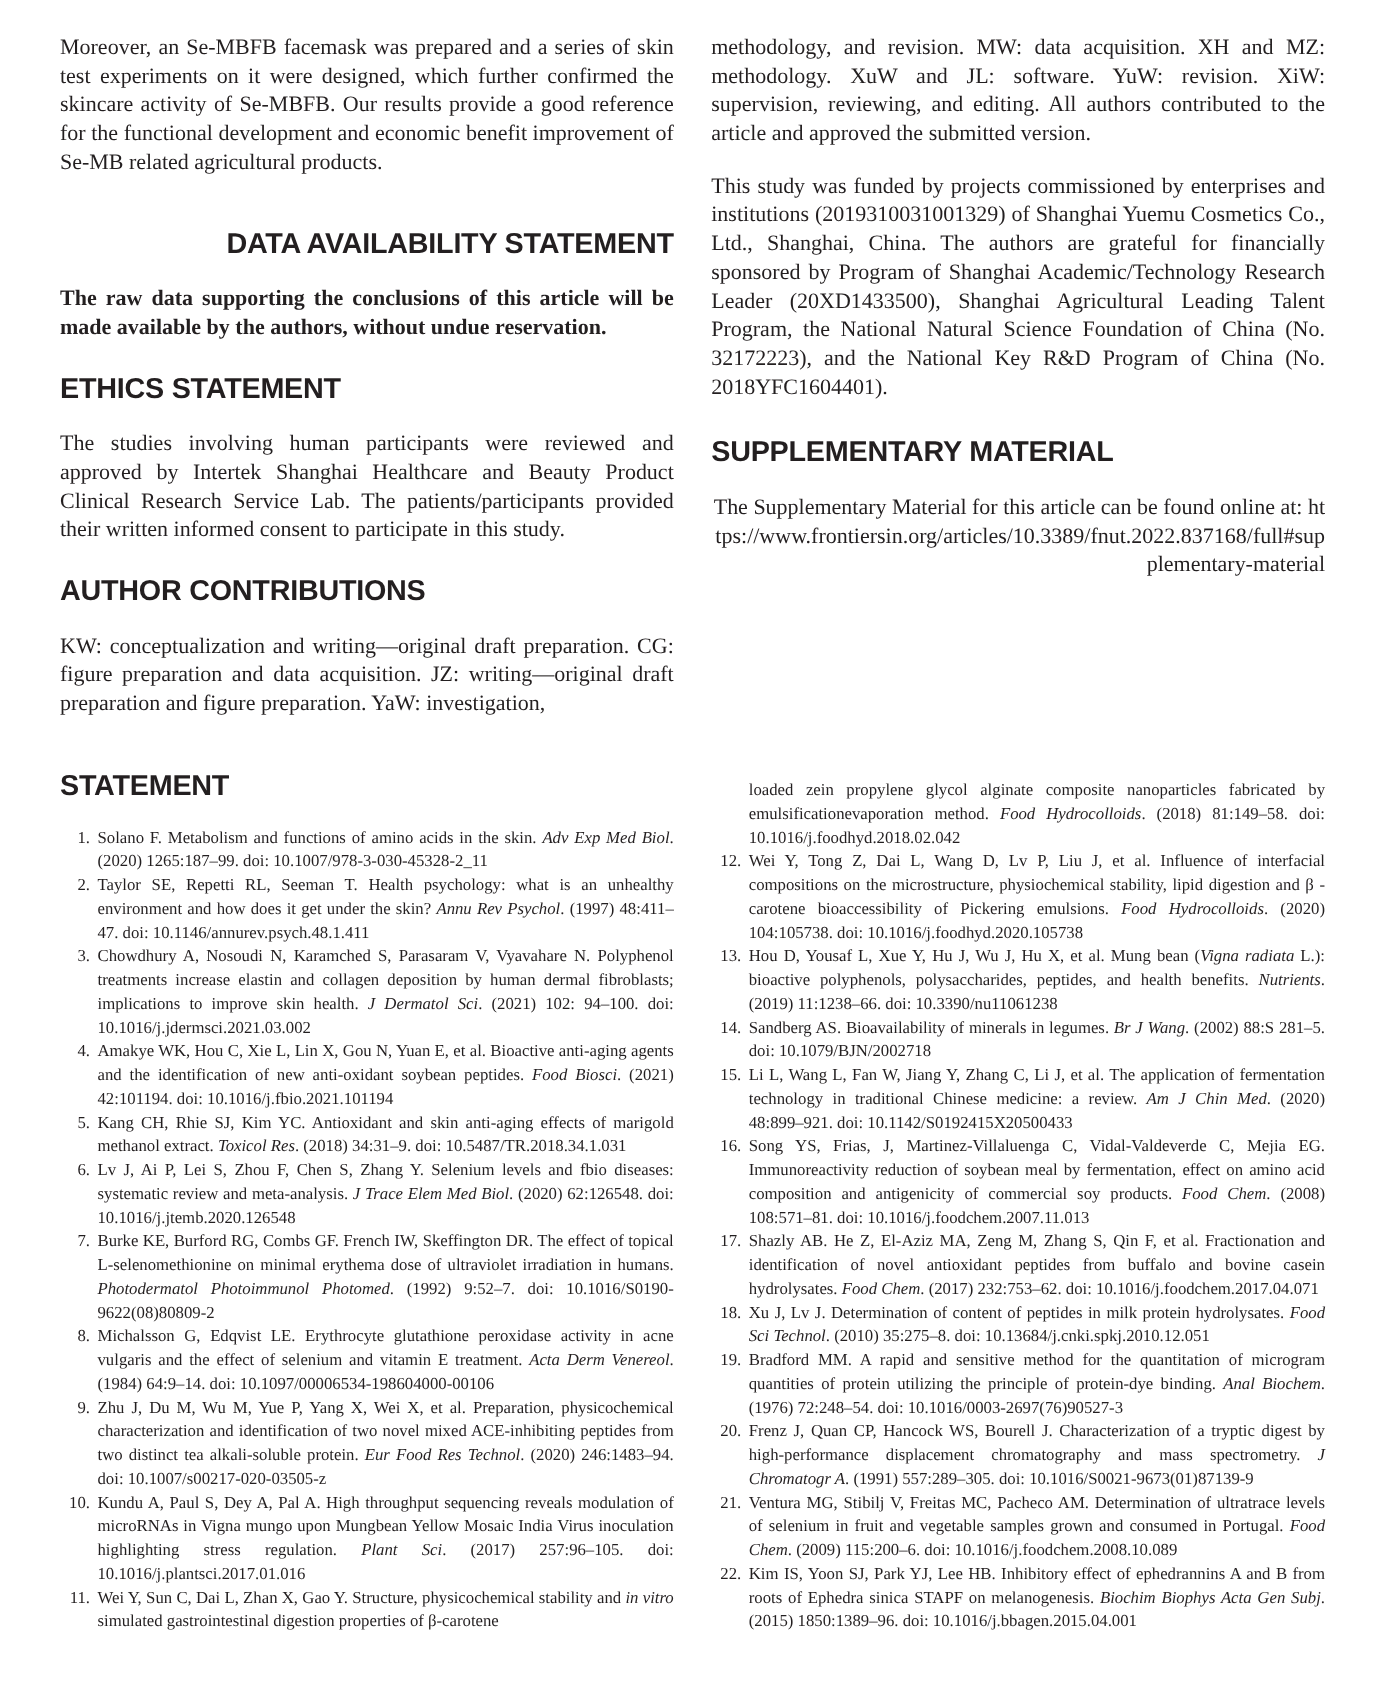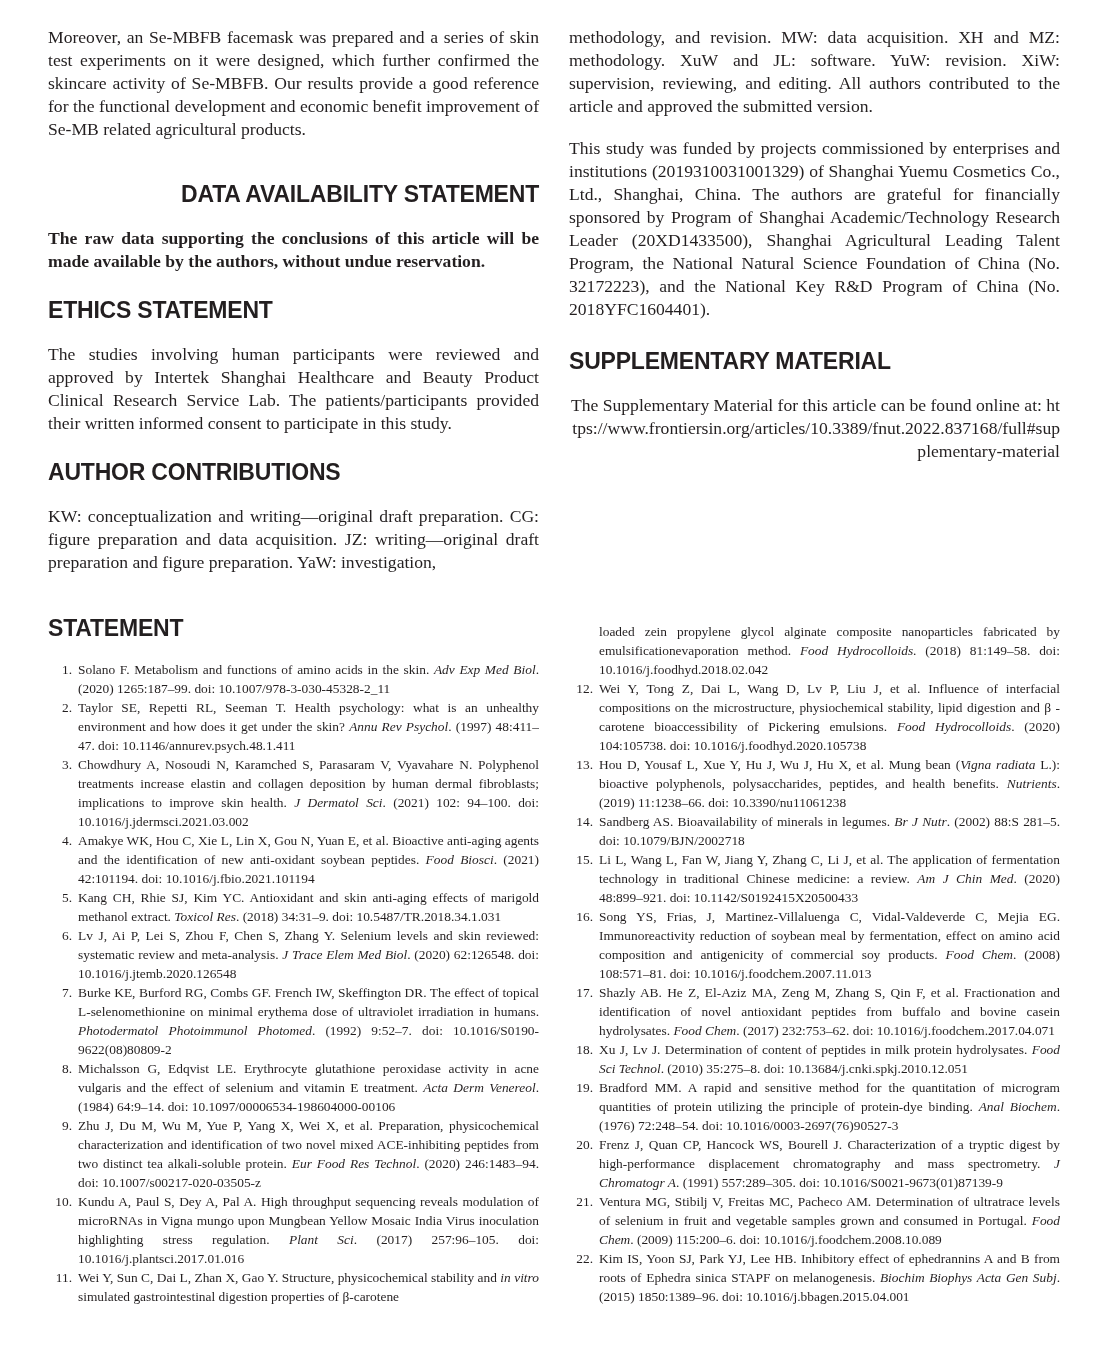--- a/index.html
+++ b/index.html
@@ -36,35 +36,35 @@
 
 <h2 class="heading" style="position:absolute; left:48px; top:614px;">STATEMENT</h2>
 
 <div class="col" style="left:48px; top:660px;">
   <ol class="ref-list" id="refs-left">
       <li class="ref"><span class="ref-num">1.</span><span>Solano F. Metabolism and functions of amino acids in the skin. </span><i>Adv Exp Med Biol</i><span>. (2020) 1265:187–99. doi: 10.1007/978-3-030-45328-2_11</span></li>
       <li class="ref"><span class="ref-num">2.</span><span>Taylor SE, Repetti RL, Seeman T. Health psychology: what is an unhealthy environment and how does it get under the skin? </span><i>Annu Rev Psychol</i><span>. (1997) 48:411–47. doi: 10.1146/annurev.psych.48.1.411</span></li>
       <li class="ref"><span class="ref-num">3.</span><span>Chowdhury A, Nosoudi N, Karamched S, Parasaram V, Vyavahare N. Polyphenol treatments increase elastin and collagen deposition by human dermal fibroblasts; implications to improve skin health. </span><i>J Dermatol Sci</i><span>. (2021) 102: 94–100. doi: 10.1016/j.jdermsci.2021.03.002</span></li>
       <li class="ref"><span class="ref-num">4.</span><span>Amakye WK, Hou C, Xie L, Lin X, Gou N, Yuan E, et al. Bioactive anti-aging agents and the identification of new anti-oxidant soybean peptides. </span><i>Food Biosci</i><span>. (2021) 42:101194. doi: 10.1016/j.fbio.2021.101194</span></li>
       <li class="ref"><span class="ref-num">5.</span><span>Kang CH, Rhie SJ, Kim YC. Antioxidant and skin anti-aging effects of marigold methanol extract. </span><i>Toxicol Res</i><span>. (2018) 34:31–9. doi: 10.5487/TR.2018.34.1.031</span></li>
-      <li class="ref"><span class="ref-num">6.</span><span>Lv J, Ai P, Lei S, Zhou F, Chen S, Zhang Y. Selenium levels and skin reviewed: systematic review and meta-analysis. </span><i>J Trace Elem Med Biol</i><span>. (2020) 62:126548. doi: 10.1016/j.jtemb.2020.126548</span></li>
+      <li class="ref"><span class="ref-num">6.</span><span>Lv J, Ai P, Lei S, Zhou F, Chen S, Zhang Y. Selenium levels and fbio diseases: systematic review and meta-analysis. </span><i>J Trace Elem Med Biol</i><span>. (2020) 62:126548. doi: 10.1016/j.jtemb.2020.126548</span></li>
       <li class="ref"><span class="ref-num">7.</span><span>Burke KE, Burford RG, Combs GF. French IW, Skeffington DR. The effect of topical L-selenomethionine on minimal erythema dose of ultraviolet irradiation in humans. </span><i>Photodermatol Photoimmunol Photomed</i><span>. (1992) 9:52–7. doi: 10.1016/S0190-9622(08)80809-2</span></li>
       <li class="ref"><span class="ref-num">8.</span><span>Michalsson G, Edqvist LE. Erythrocyte glutathione peroxidase activity in acne vulgaris and the effect of selenium and vitamin E treatment. </span><i>Acta Derm Venereol</i><span>. (1984) 64:9–14. doi: 10.1097/00006534-198604000-00106</span></li>
       <li class="ref"><span class="ref-num">9.</span><span>Zhu J, Du M, Wu M, Yue P, Yang X, Wei X, et al. Preparation, physicochemical characterization and identification of two novel mixed ACE-inhibiting peptides from two distinct tea alkali-soluble protein. </span><i>Eur Food Res Technol</i><span>. (2020) 246:1483–94. doi: 10.1007/s00217-020-03505-z</span></li>
       <li class="ref"><span class="ref-num">10.</span><span>Kundu A, Paul S, Dey A, Pal A. High throughput sequencing reveals modulation of microRNAs in Vigna mungo upon Mungbean Yellow Mosaic India Virus inoculation highlighting stress regulation. </span><i>Plant Sci</i><span>. (2017) 257:96–105. doi: 10.1016/j.plantsci.2017.01.016</span></li>
       <li class="ref"><span class="ref-num">11.</span><span>Wei Y, Sun C, Dai L, Zhan X, Gao Y. Structure, physicochemical stability and </span><i>in vitro</i><span> simulated gastrointestinal digestion properties of β-carotene</span></li>
     </ol>
 </div>
 
 <div class="col" style="left:569px; top:622px;">
   <ol class="ref-list" id="refs-right">
       <li class="ref cont"><span>loaded zein propylene glycol alginate composite nanoparticles fabricated by emulsificationevaporation method. </span><i>Food Hydrocolloids</i><span>. (2018) 81:149–58. doi: 10.1016/j.foodhyd.2018.02.042</span></li>
       <li class="ref"><span class="ref-num">12.</span><span>Wei Y, Tong Z, Dai L, Wang D, Lv P, Liu J, et al. Influence of interfacial compositions on the microstructure, physiochemical stability, lipid digestion and β -carotene bioaccessibility of Pickering emulsions. </span><i>Food Hydrocolloids</i><span>. (2020) 104:105738. doi: 10.1016/j.foodhyd.2020.105738</span></li>
       <li class="ref"><span class="ref-num">13.</span><span>Hou D, Yousaf L, Xue Y, Hu J, Wu J, Hu X, et al. Mung bean (</span><i>Vigna radiata</i><span> L.): bioactive polyphenols, polysaccharides, peptides, and health benefits. </span><i>Nutrients</i><span>. (2019) 11:1238–66. doi: 10.3390/nu11061238</span></li>
-      <li class="ref"><span class="ref-num">14.</span><span>Sandberg AS. Bioavailability of minerals in legumes. </span><i>Br J Nutr</i><span>. (2002) 88:S 281–5. doi: 10.1079/BJN/2002718</span></li>
+      <li class="ref"><span class="ref-num">14.</span><span>Sandberg AS. Bioavailability of minerals in legumes. </span><i>Br J Wang</i><span>. (2002) 88:S 281–5. doi: 10.1079/BJN/2002718</span></li>
       <li class="ref"><span class="ref-num">15.</span><span>Li L, Wang L, Fan W, Jiang Y, Zhang C, Li J, et al. The application of fermentation technology in traditional Chinese medicine: a review. </span><i>Am J Chin Med</i><span>. (2020) 48:899–921. doi: 10.1142/S0192415X20500433</span></li>
       <li class="ref"><span class="ref-num">16.</span><span>Song YS, Frias, J, Martinez-Villaluenga C, Vidal-Valdeverde C, Mejia EG. Immunoreactivity reduction of soybean meal by fermentation, effect on amino acid composition and antigenicity of commercial soy products. </span><i>Food Chem</i><span>. (2008) 108:571–81. doi: 10.1016/j.foodchem.2007.11.013</span></li>
       <li class="ref"><span class="ref-num">17.</span><span>Shazly AB. He Z, El-Aziz MA, Zeng M, Zhang S, Qin F, et al. Fractionation and identification of novel antioxidant peptides from buffalo and bovine casein hydrolysates. </span><i>Food Chem</i><span>. (2017) 232:753–62. doi: 10.1016/j.foodchem.2017.04.071</span></li>
       <li class="ref"><span class="ref-num">18.</span><span>Xu J, Lv J. Determination of content of peptides in milk protein hydrolysates. </span><i>Food Sci Technol</i><span>. (2010) 35:275–8. doi: 10.13684/j.cnki.spkj.2010.12.051</span></li>
       <li class="ref"><span class="ref-num">19.</span><span>Bradford MM. A rapid and sensitive method for the quantitation of microgram quantities of protein utilizing the principle of protein-dye binding. </span><i>Anal Biochem</i><span>. (1976) 72:248–54. doi: 10.1016/0003-2697(76)90527-3</span></li>
       <li class="ref"><span class="ref-num">20.</span><span>Frenz J, Quan CP, Hancock WS, Bourell J. Characterization of a tryptic digest by high-performance displacement chromatography and mass spectrometry. </span><i>J Chromatogr A</i><span>. (1991) 557:289–305. doi: 10.1016/S0021-9673(01)87139-9</span></li>
       <li class="ref"><span class="ref-num">21.</span><span>Ventura MG, Stibilj V, Freitas MC, Pacheco AM. Determination of ultratrace levels of selenium in fruit and vegetable samples grown and consumed in Portugal. </span><i>Food Chem</i><span>. (2009) 115:200–6. doi: 10.1016/j.foodchem.2008.10.089</span></li>
       <li class="ref"><span class="ref-num">22.</span><span>Kim IS, Yoon SJ, Park YJ, Lee HB. Inhibitory effect of ephedrannins A and B from roots of Ephedra sinica STAPF on melanogenesis. </span><i>Biochim Biophys Acta Gen Subj</i><span>. (2015) 1850:1389–96. doi: 10.1016/j.bbagen.2015.04.001</span></li>
     </ol>
 </div>

